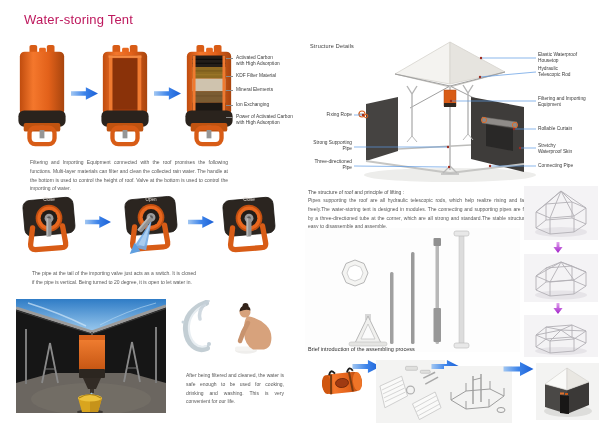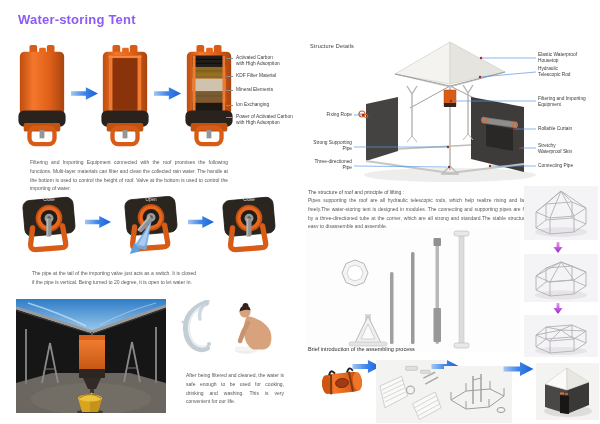--- a/index.html
+++ b/index.html
@@ -1,19 +1,19 @@
 <!DOCTYPE html>
 <html><head>
 <meta charset="utf-8">
 <style>
   *{margin:0;padding:0;box-sizing:border-box}
   html,body{width:600px;height:424px;background:#fff;font-family:"Liberation Sans",sans-serif;overflow:hidden}
   #poster{position:relative;width:600px;height:424px;background:#fff}
   .abs{position:absolute}
-  .title{left:18px;top:12px;font-size:13px;font-weight:bold;color:#8b5cf6;letter-spacing:.2px}
+  .title{left:24px;top:12px;font-size:13px;font-weight:normal;color:#be185d;letter-spacing:.2px}
   .para{font-size:5px;line-height:1.75;color:#585858;text-align:justify}
   .f-item{display:flex;gap:3px;align-items:flex-start}
   .f-dash{width:7px;border-top:1px solid #8a8a8a;margin-top:3px;flex:none}
   .f-text{font-size:4.8px;line-height:1.3;color:#3c3c3c;white-space:pre-line}
   .v-state{font-size:4.6px;color:#e4ddd6;text-align:center;width:58px}
   .h-structure{font-size:5.5px;color:#3a3a3a;letter-spacing:.2px}
   .h-small{font-size:5px;color:#4a4a4a}
   .h-assembly{font-size:5.5px;color:#2e2e2e}
   .s-label-l{width:62px;text-align:right;font-size:4.8px;line-height:1.3;color:#3a3a3a;white-space:pre-line}
   .s-label-r{width:62px;text-align:left;font-size:4.8px;line-height:1.3;color:#3a3a3a;white-space:pre-line}

